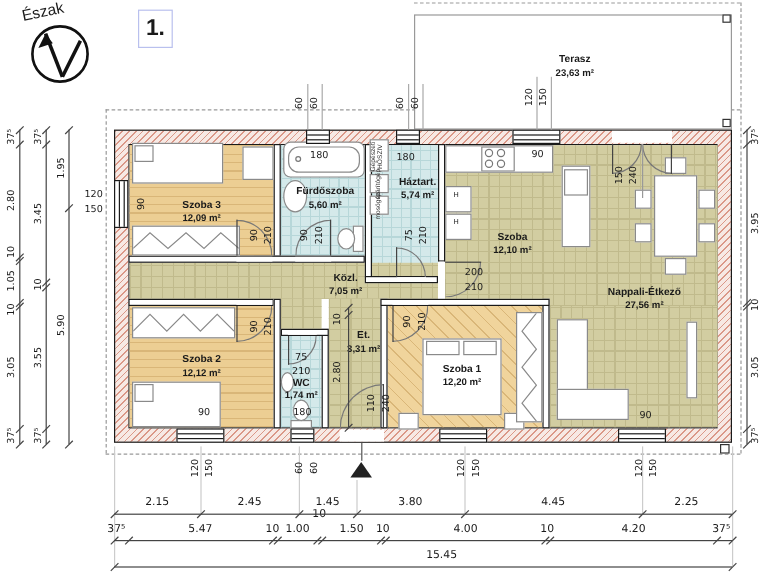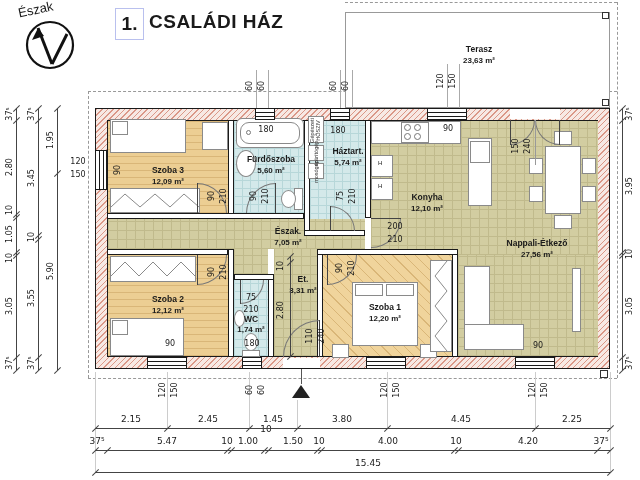--- a/index.html
+++ b/index.html
@@ -64,21 +64,20 @@
   #compass-label{position:absolute;left:18px;top:2px;font-size:13px;transform:rotate(-12deg);}
   .tri-up{position:absolute;width:0;height:0;border-left:9px solid transparent;
           border-right:9px solid transparent;border-bottom:13px solid #222;}
 </style>
 </head>
 <body>
 
 <div id="canvas">
 
   <div id="title-box"><span>1.</span></div>
-  <div id="title-text">CSALÁDI HÁZ</div>
 
   <div id="compass-label">Észak</div>
   <svg class="abs" style="left:22px;top:18px" width="56" height="54" viewBox="0 0 56 54">
     <circle cx="28" cy="27" r="23" fill="none" stroke="#111" stroke-width="2.2"></circle>
     <line x1="30" y1="46" x2="16" y2="10" stroke="#111" stroke-width="3"></line>
     <line x1="30" y1="46" x2="45" y2="16" stroke="#111" stroke-width="3"></line>
     <polygon points="16,10 10,22 22,18" fill="#111"></polygon>
   </svg>
 
   <div class="dash-v" style="left:88px;top:91px;height:287px"></div>
@@ -257,25 +256,25 @@
   <div class="thin-v" style="left:535px;top:120px;height:45px;border-color:#999"></div>
 
   <div class="rname" style="left:479px;top:44px">Terasz</div>
   <div class="rarea" style="left:479px;top:56px">23,63 m²</div>
   <div class="rname" style="left:168px;top:165px">Szoba 3</div>
   <div class="rarea" style="left:168px;top:177px">12,09 m²</div>
   <div class="rname" style="left:271px;top:154px">Fürdőszoba</div>
   <div class="rarea" style="left:271px;top:166px">5,60 m²</div>
   <div class="rname" style="left:348px;top:146px">Háztart.</div>
   <div class="rarea" style="left:348px;top:158px">5,74 m²</div>
-  <div class="rname" style="left:427px;top:192px">Konyha</div>
+  <div class="rname" style="left:427px;top:192px">Szoba</div>
   <div class="rarea" style="left:427px;top:204px">12,10 m²</div>
   <div class="rname" style="left:537px;top:238px">Nappali-Étkező</div>
   <div class="rarea" style="left:537px;top:250px">27,56 m²</div>
-  <div class="rname" style="left:288px;top:226px">Észak.</div>
+  <div class="rname" style="left:288px;top:226px">Közl.</div>
   <div class="rarea" style="left:288px;top:238px">7,05 m²</div>
   <div class="rname" style="left:168px;top:294px">Szoba 2</div>
   <div class="rarea" style="left:168px;top:306px">12,12 m²</div>
   <div class="rname" style="left:251px;top:314px">WC</div>
   <div class="rarea" style="left:251px;top:325px">1,74 m²</div>
   <div class="rname" style="left:303px;top:274px">Et.</div>
   <div class="rarea" style="left:303px;top:286px">3,31 m²</div>
   <div class="rname" style="left:385px;top:302px">Szoba 1</div>
   <div class="rarea" style="left:385px;top:314px">12,20 m²</div>
 

